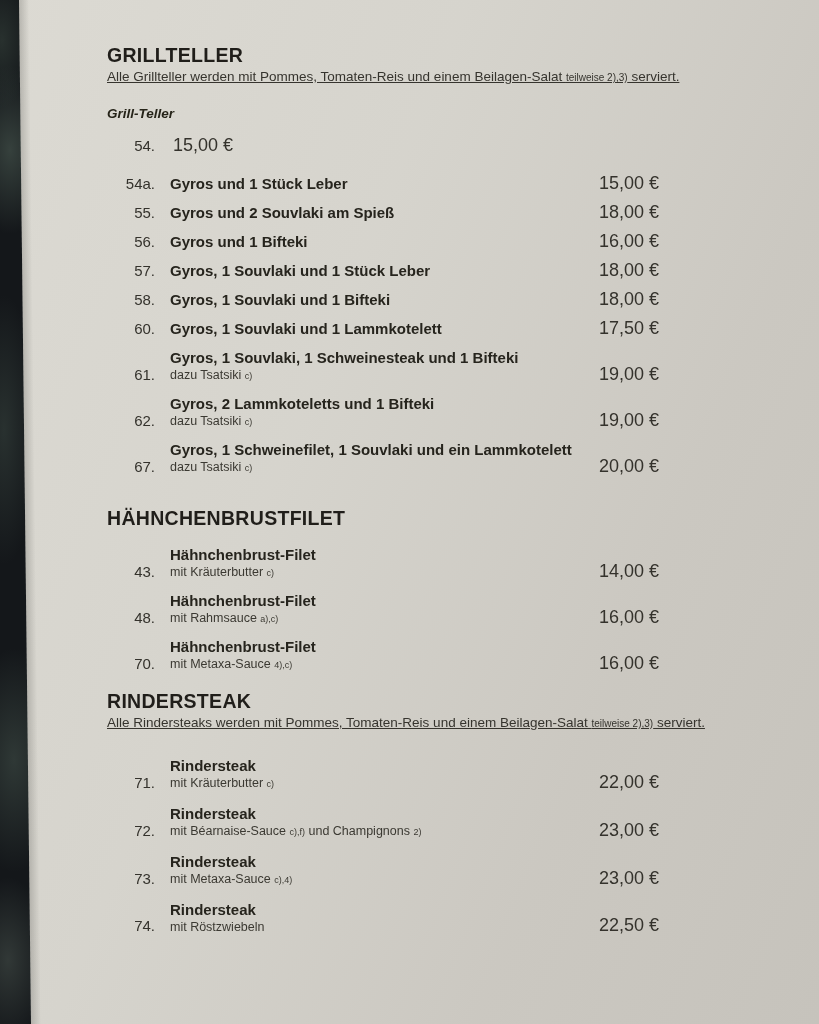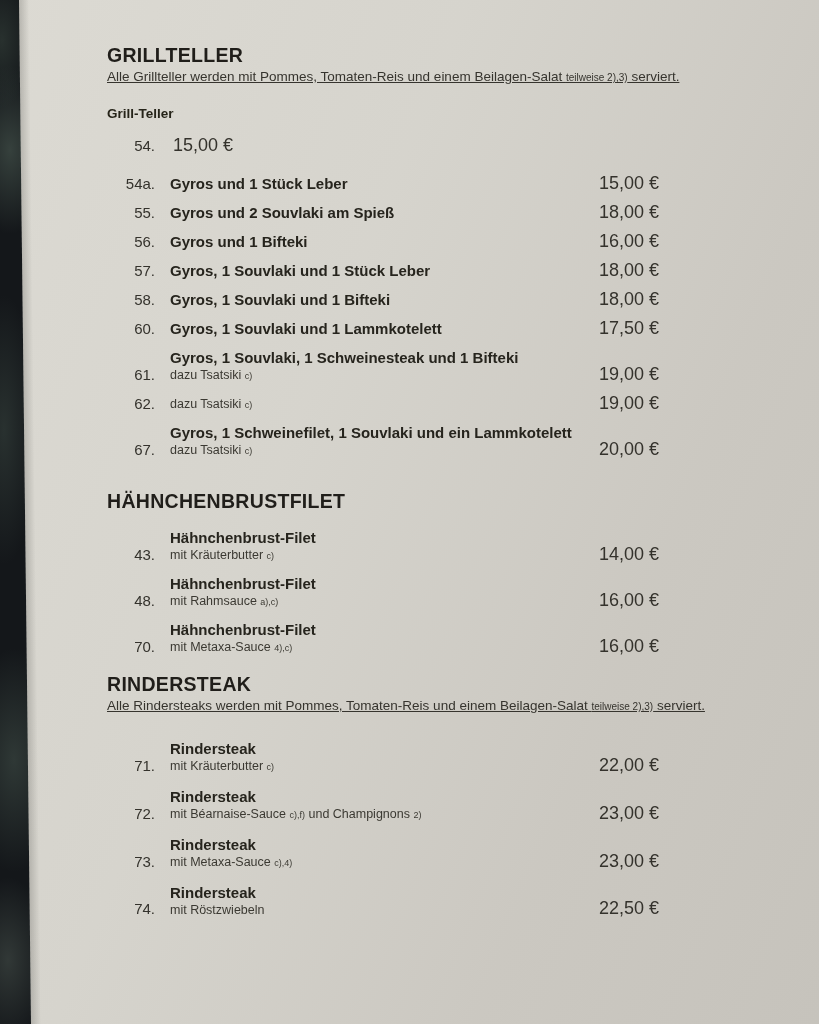--- a/index.html
+++ b/index.html
@@ -59,20 +59,21 @@
     line-height: 17px;
     color: #36342e;
     white-space: nowrap;
     text-decoration: underline;
   }
   .section-sub .seg-sm { font-size: 10px; }
   .subheading {
     margin-top: 20px;
     font-size: 13.5px;
     font-weight: bold;
+    font-style: italic;
     color: #262419;
   }
   .items { margin-top: 15px; }
   .row {
     display: flex;
     align-items: flex-end;
     line-height: 19px;
     margin-bottom: 10px;
   }
   .num {
@@ -168,20 +169,21 @@
             <span class="num">61.</span>
             <div class="mid">
               <div class="name">Gyros, 1 Souvlaki, 1 Schweinesteak und 1 Bifteki</div>
               <div class="note"><span class="seg">dazu Tsatsiki </span><span class="seg-sm">c)</span></div>
             </div>
             <span class="price">19,00 €</span>
           </div>
           <div class="row noted">
             <span class="num">62.</span>
             <div class="mid">
+              <div class="name">Gyros, 2 Lammkoteletts und 1 Bifteki</div>
               <div class="note"><span class="seg">dazu Tsatsiki </span><span class="seg-sm">c)</span></div>
             </div>
             <span class="price">19,00 €</span>
           </div>
           <div class="row noted">
             <span class="num">67.</span>
             <div class="mid">
               <div class="name">Gyros, 1 Schweinefilet, 1 Souvlaki und ein Lammkotelett</div>
               <div class="note"><span class="seg">dazu Tsatsiki </span><span class="seg-sm">c)</span></div>
             </div>

